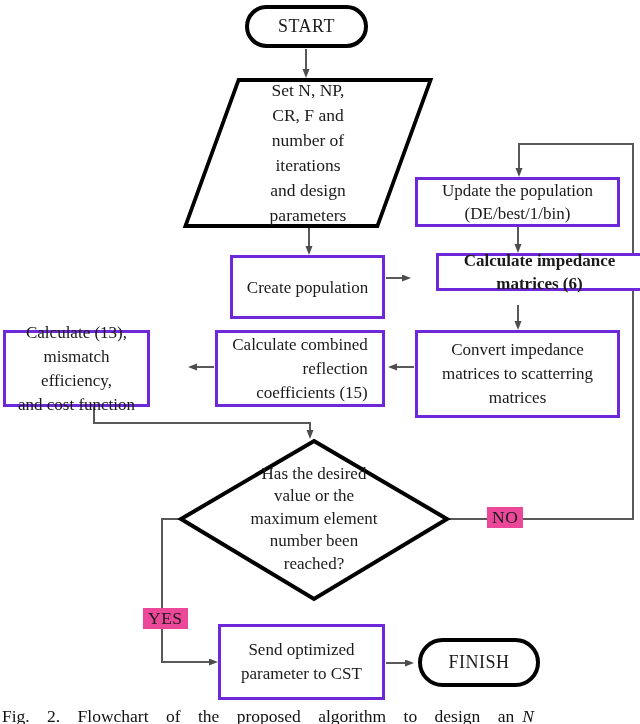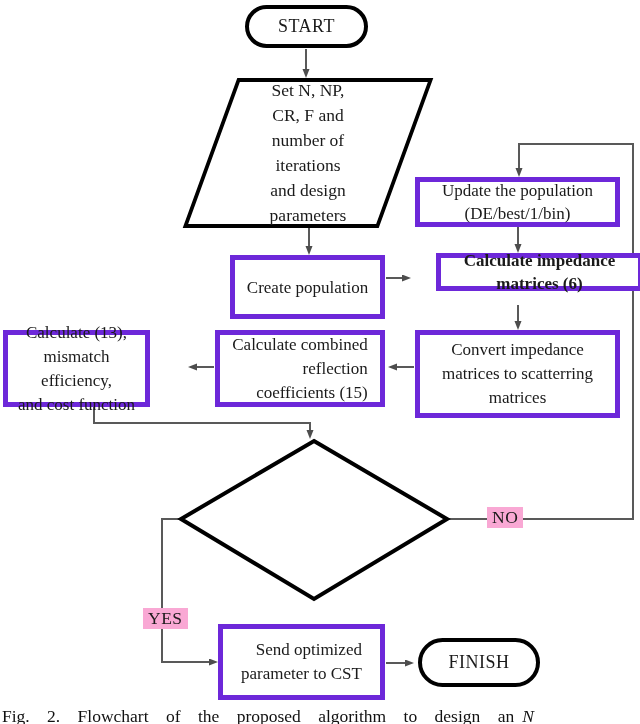--- a/index.html
+++ b/index.html
@@ -14,21 +14,21 @@
   }
   #connectors{position:absolute;left:0;top:0;z-index:0;}
   .node{
     position:absolute;
     display:flex;align-items:center;justify-content:center;
     text-align:center;
     background:#ffffff;
     z-index:1;
   }
   .label{white-space:pre-line;}
-  .box{border:5px solid #6d28d9;font-size:17px;line-height:23px;}
+  .box{border:3px solid #6d28d9;font-size:17px;line-height:23px;}
   .terminator{border:4px solid #000;font-size:18px;letter-spacing:.5px;}
   .para{
     position:absolute;left:210px;top:78px;width:196px;height:150px;
     border:4px solid #000;background:#fff;
     transform:skewX(-20deg);
     z-index:1;
   }
   .para-inner{
     width:100%;height:100%;
     transform:skewX(20deg);
@@ -36,21 +36,21 @@
     text-align:center;font-size:17.5px;line-height:25px;
   }
   .decision-text{
     position:absolute;left:204px;top:458px;width:220px;height:122px;
     display:flex;align-items:center;justify-content:center;
     text-align:center;font-size:17px;line-height:22.5px;
     z-index:2;background:transparent;
   }
   .branch-label{
     position:absolute;z-index:2;
-    background:#f9a8d4;font-size:17.5px;letter-spacing:.5px;
+    background:#ec4899;font-size:17.5px;letter-spacing:.5px;
     padding:0 5px;
   }
   #caption{
     position:absolute;left:2px;top:706px;width:638px;
     font-size:17.5px;white-space:nowrap;word-spacing:13px;
     z-index:1;color:#111;
   }
   #caption .cap-n{font-style:italic;margin-left:8px;}
 </style>
 </head>
@@ -120,26 +120,33 @@
 reflection
 coefficients (15)</span>
   </div>
 
   <div class="node box" style="left:3px;top:330px;width:147px;height:77px;line-height:24px;">
     <span class="label">Calculate (13),
 mismatch efficiency,
 and cost function</span>
   </div>
 
+  <div class="decision-text">
+    <span class="label">Has the desired
+value or the
+maximum element
+number been
+reached?</span>
+  </div>
 
   <div class="branch-label" style="left:143px;top:572px;margin-top:36px;">YES</div>
 
   <div class="branch-label" style="left:487px;top:507px;">NO</div>
 
-  <div class="node box" style="left:218px;top:624px;width:167px;height:76px;line-height:24px;text-align:right;">
+  <div class="node box" style="left:218px;top:624px;width:167px;height:76px;line-height:24px;">
     <span class="label">Send optimized
 parameter to CST</span>
   </div>
 
   <div class="node terminator" style="left:418px;top:638px;width:122px;height:49px;border-radius:25px;">
     <span class="label">FINISH</span>
   </div>
 
   <div id="caption">
     <span>Fig. 2.  Flowchart of the proposed algorithm to design an</span><span class="cap-n">N</span>

